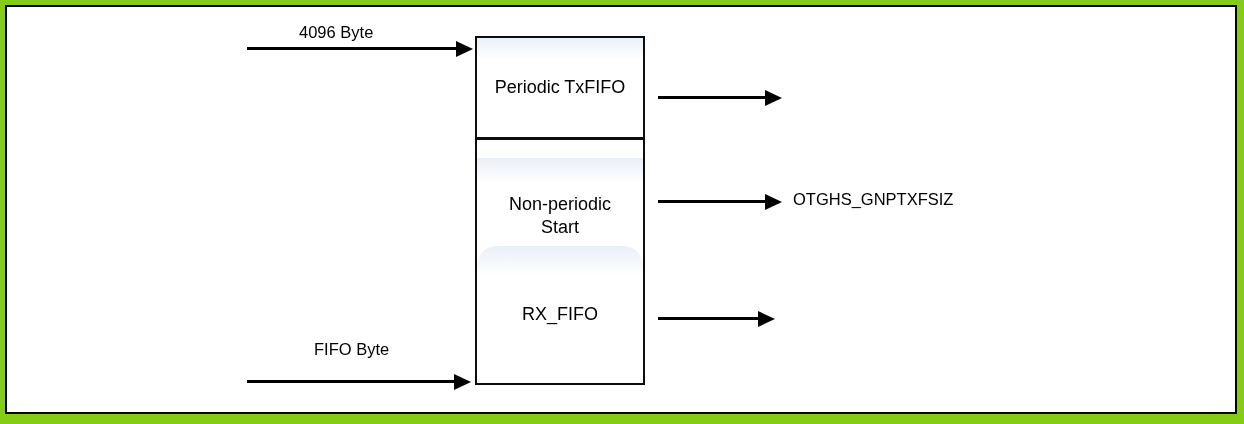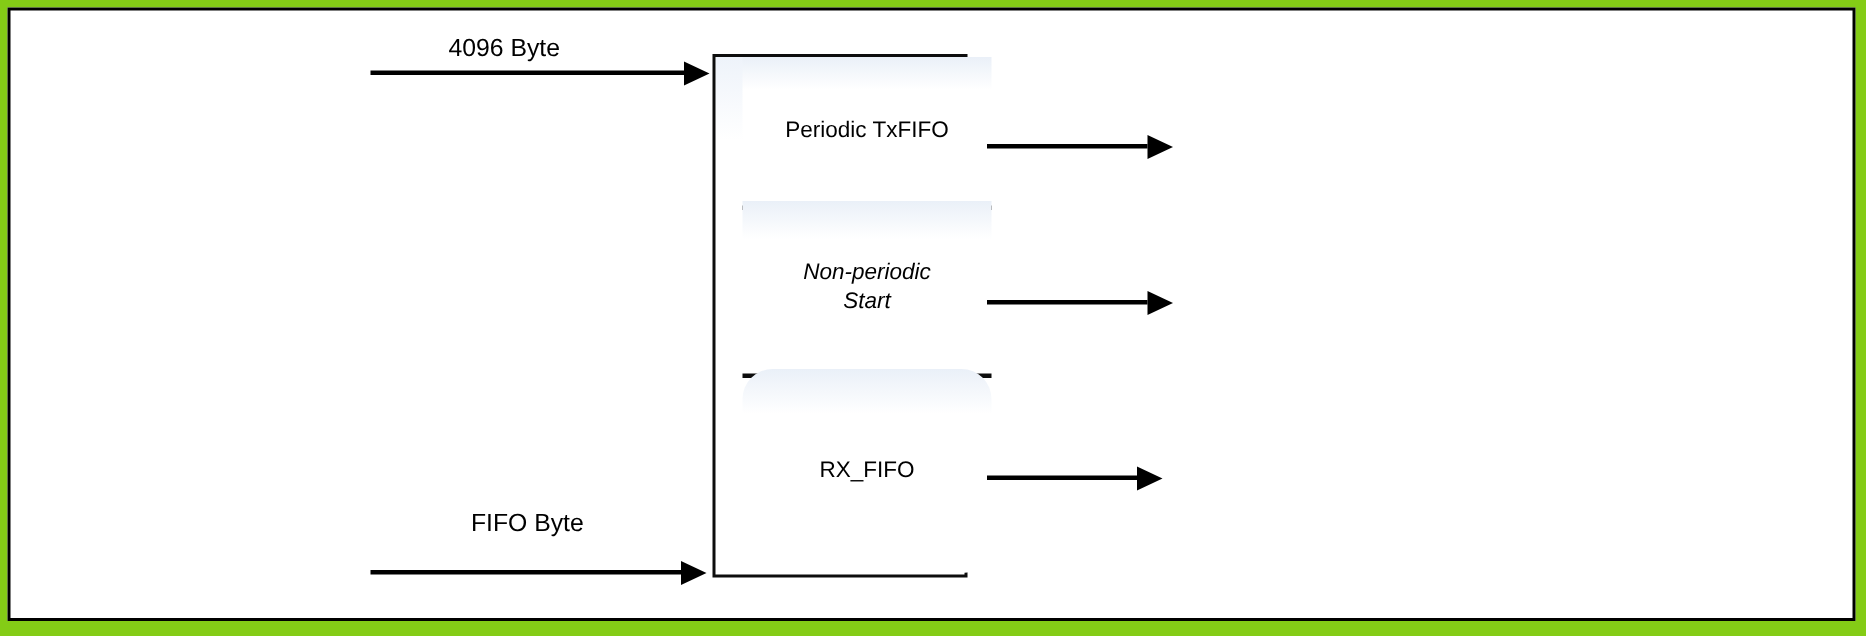--- a/index.html
+++ b/index.html
@@ -44,35 +44,33 @@
   .fifo-seg {
     position: absolute;
     left: 0;
     width: 100%;
     box-sizing: border-box;
     display: flex;
     align-items: center;
     justify-content: center;
     text-align: center;
     color: #000000;
-    font-size: 15px;
+    font-size: 18px;
     line-height: 1.25;
     background: linear-gradient(to bottom, #eaf0f8 0%, #ffffff 22%, #ffffff 100%);
-    margin-left: 18px;
   }
   .seg-periodic {
     top: 0;
     height: 102px;
     border-bottom: 3px solid #0d0d0d;
   }
   .seg-nonperiodic {
-    top: 96px;
+    top: 120px;
     height: 118px;
     border-bottom: 3.5px solid #0d0d0d;
-    font-style: italic;
   }
   .seg-rx {
     top: 208px;
     height: 136px;
     border-radius: 20px;
   }
 
   
   .arrow {
     position: absolute;
@@ -143,19 +141,20 @@
 
   <div class="arrow" style="left:658px; top:96px; width:124px;">
     <div class="shaft" style="width:107px;"></div>
     <div class="head" style="left:107px;"></div>
   </div>
 
   <div class="arrow" style="left:658px; top:200px; width:124px;">
     <div class="shaft" style="width:107px;"></div>
     <div class="head" style="left:107px;"></div>
   </div>
+  <div class="label" style="left:793px; top:190px;">OTGHS_GNPTXFSIZ</div>
 
   <div class="arrow" style="left:658px; top:317px; width:117px;">
     <div class="shaft" style="width:100px;"></div>
     <div class="head" style="left:100px;"></div>
   </div>
 
 </div>
 
 </body></html>

